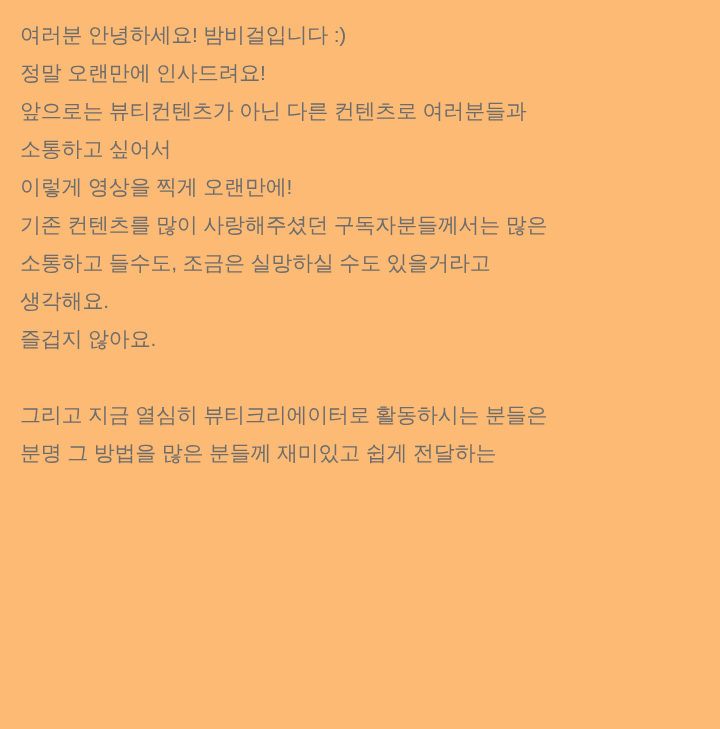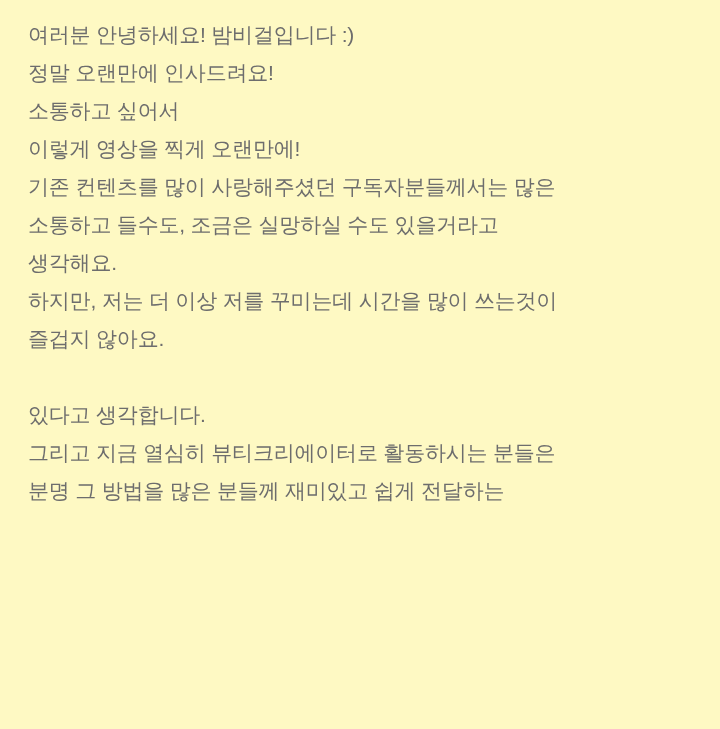--- a/index.html
+++ b/index.html
@@ -11,22 +11,22 @@
     width: 720px;
     height: 729px;
     font-family: "Liberation Sans", "DejaVu Sans", sans-serif;
     color: #6d6d6d;
     overflow: hidden;
   }
   .page {
     box-sizing: border-box;
     width: 720px;
     height: 729px;
-    padding: 16px 28px 0 28px;
-    background: #fef9c3;
+    padding: 16px 28px 0 20px;
+    background: #fdba74;
   }
   .block {
     margin: 0;
   }
   .line {
     font-size: 21px;
     line-height: 38px;
     letter-spacing: -0.2px;
     color: #6d6d6d;
     white-space: pre-wrap;
@@ -37,30 +37,29 @@
   }
 </style>
 </head>
 <body>
 
 <div class="page">
 
   <div class="block">
     <div class="line">여러분 안녕하세요! 밤비걸입니다 :)</div>
     <div class="line">정말 오랜만에 인사드려요!</div>
+    <div class="line">앞으로는 뷰티컨텐츠가 아닌 다른 컨텐츠로 여러분들과</div>
     <div class="line">소통하고 싶어서</div>
     <div class="line">이렇게 영상을 찍게 오랜만에!</div>
     <div class="line">기존 컨텐츠를 많이 사랑해주셨던 구독자분들께서는 많은</div>
     <div class="line">소통하고 들수도, 조금은 실망하실 수도 있을거라고</div>
     <div class="line">생각해요.</div>
-    <div class="line">하지만, 저는 더 이상 저를 꾸미는데 시간을 많이 쓰는것이</div>
     <div class="line">즐겁지 않아요.</div>
   </div>
 
   <div class="spacer-line"></div>
 
   <div class="block">
-    <div class="line">있다고 생각합니다.</div>
     <div class="line">그리고 지금 열심히 뷰티크리에이터로 활동하시는 분들은</div>
     <div class="line">분명 그 방법을 많은 분들께 재미있고 쉽게 전달하는</div>
   </div>
 
 </div>
 
 </body></html>

